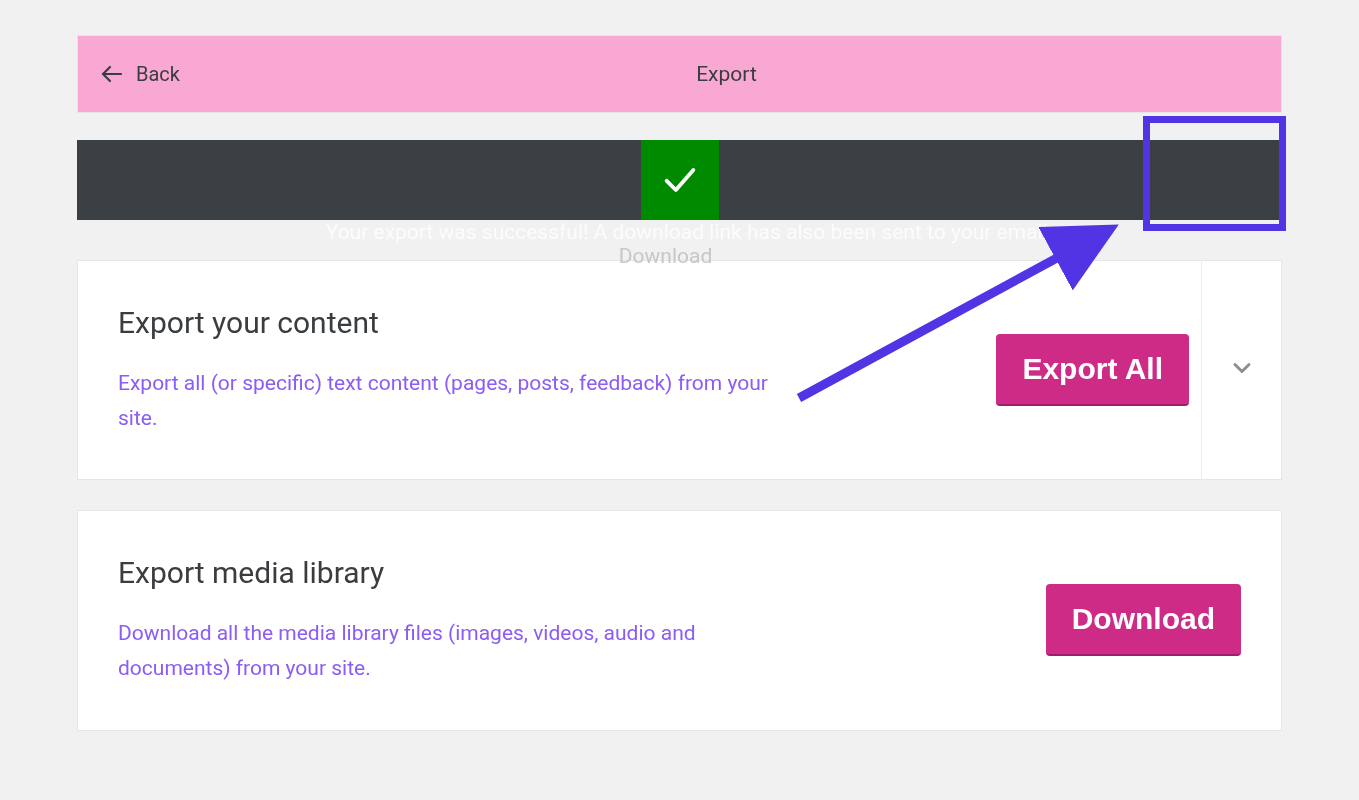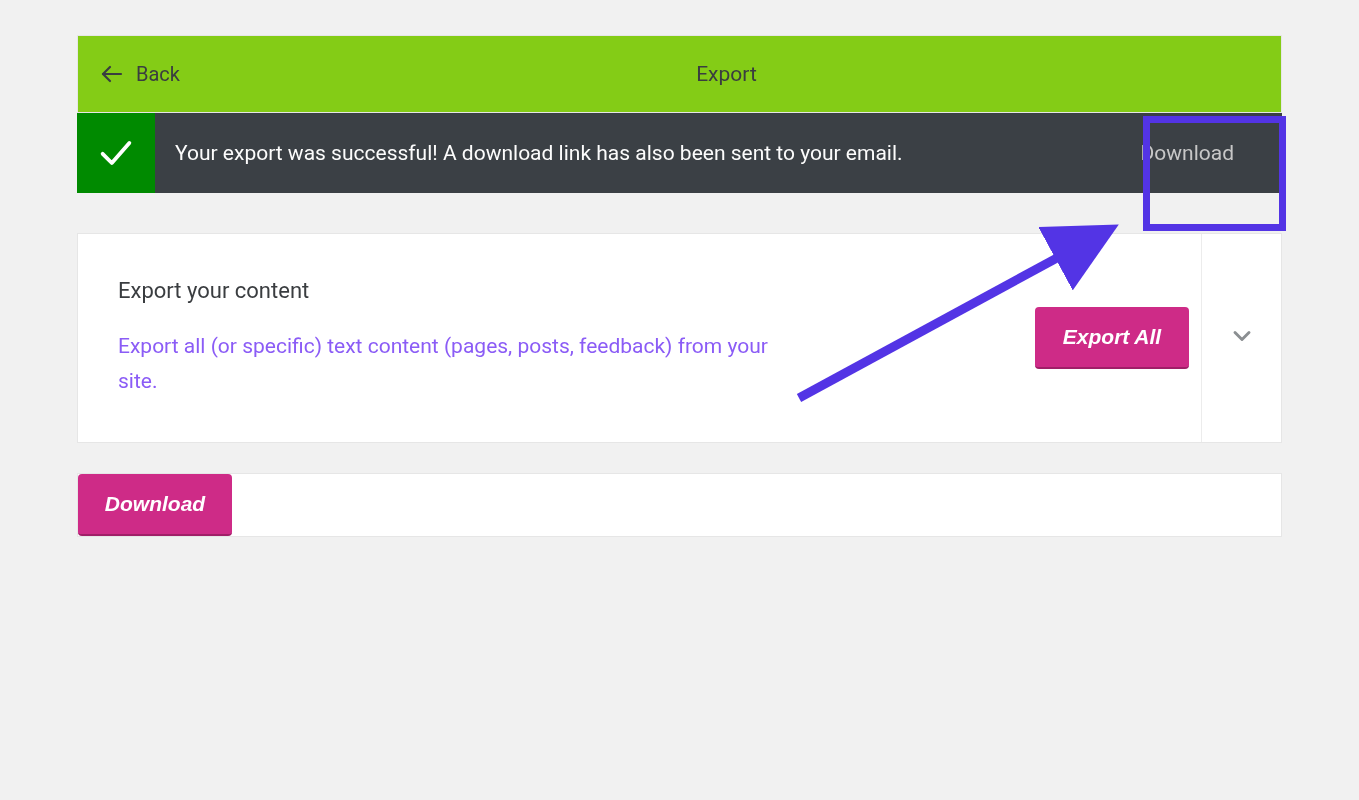--- a/index.html
+++ b/index.html
@@ -6,21 +6,21 @@
     body {
       font-family: -apple-system, BlinkMacSystemFont, "Segoe UI", Roboto, Helvetica, Arial, sans-serif;
       background: #f1f1f1;
       width: 1359px;
       height: 800px;
       padding: 35px 77px 0 77px;
       overflow: hidden;
       position: relative;
     }
     .header-bar {
-      background: #84cc16;
+      background: #f9a8d4;
       border: 1px solid #e6e6e6;
       height: 78px;
       display: flex;
       align-items: center;
       position: relative;
       padding: 0 22px;
       text-align: right;
     }
     .back-link {
       display: flex;
@@ -39,25 +39,27 @@
     }
     .header-title {
       position: absolute;
       left: 50%;
       transform: translateX(-50%);
       color: #3a3d40;
       font-size: 21px;
       margin-left: 47px;
     }
     .notif-bar {
+      margin-top: 27px;
       background: #3b4045;
       height: 80px;
       display: flex;
       align-items: center;
       color: #fff;
+      flex-direction: column;
     }
     .notif-check {
       background: #008a00;
       width: 78px;
       height: 80px;
       display: flex;
       align-items: center;
       justify-content: center;
       flex-shrink: 0;
     }
@@ -79,47 +81,46 @@
       border: 1px solid #e6e6e6;
       margin-top: 40px;
       display: flex;
       align-items: center;
     }
     .card-main {
       flex: 1;
       padding: 44px 40px 44px 40px;
     }
     .card-title {
-      font-size: 22px;
+      font-size: 30px;
       font-weight: 400;
       color: #3a3d40;
       margin-bottom: 26px;
     }
     .card-desc {
       font-size: 21px;
       color: #8b5cf6;
       line-height: 1.65;
       max-width: 660px;
     }
     .card-action {
       padding-right: 12px;
     }
     .pink-btn {
       background: #ce2b87;
       color: #fff;
       border: none;
       border-bottom: 2px solid #a01f68;
       border-radius: 4px;
-      font-size: 21px;
+      font-size: 30px;
       font-weight: 600;
       padding: 18px 26px;
       cursor: pointer;
       min-width: 154px;
       text-align: center;
-      font-style: italic;
     }
     .expand-col {
       width: 80px;
       align-self: stretch;
       border-left: 1px solid #ececec;
       display: flex;
       align-items: center;
       justify-content: center;
       cursor: pointer;
     }
@@ -183,20 +184,24 @@
   <div class="expand-col">
     <span class="chevron">
       <svg width="28" height="28" viewBox="0 0 24 24" fill="none" stroke="#8b8f92" stroke-width="2.5" stroke-linecap="round" stroke-linejoin="round">
         <polyline points="6 9 12 15 18 9"></polyline>
       </svg>
     </span>
   </div>
 </div>
 
 <div class="card" style="margin-top:30px;">
+  <div class="card-main">
+    <h2 class="card-title">Export media library</h2>
+    <p class="card-desc">Download all the media library files (images, videos, audio and documents) from your site.</p>
+  </div>
   <div class="card-action" style="padding-right:40px;">
     <button class="pink-btn">Download</button>
   </div>
 </div>
 
 <div class="annotation-box"></div>
 <svg class="annotation-arrow" viewBox="0 0 400 200">
   <defs>
     <marker id="arrowhead" markerWidth="8" markerHeight="8" refX="6" refY="4" orient="auto">
       <polygon points="0 0, 8 4, 0 8" fill="#5334e5"></polygon>

